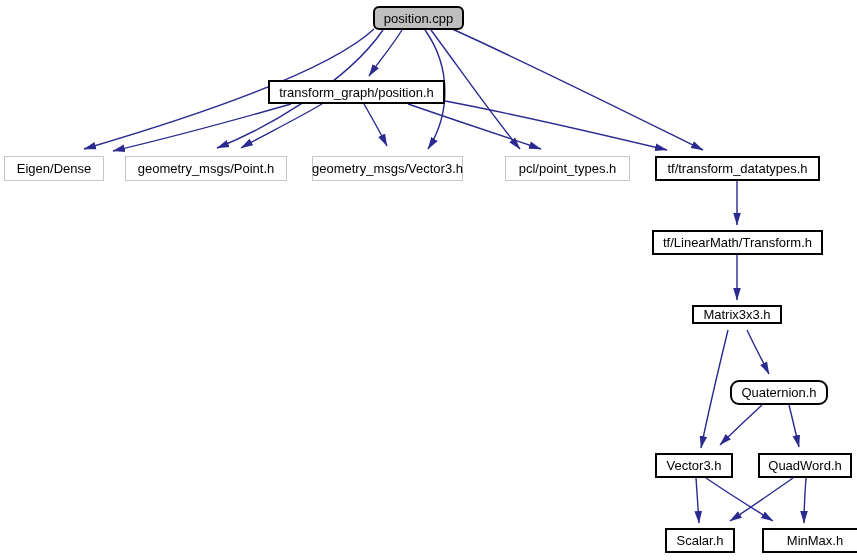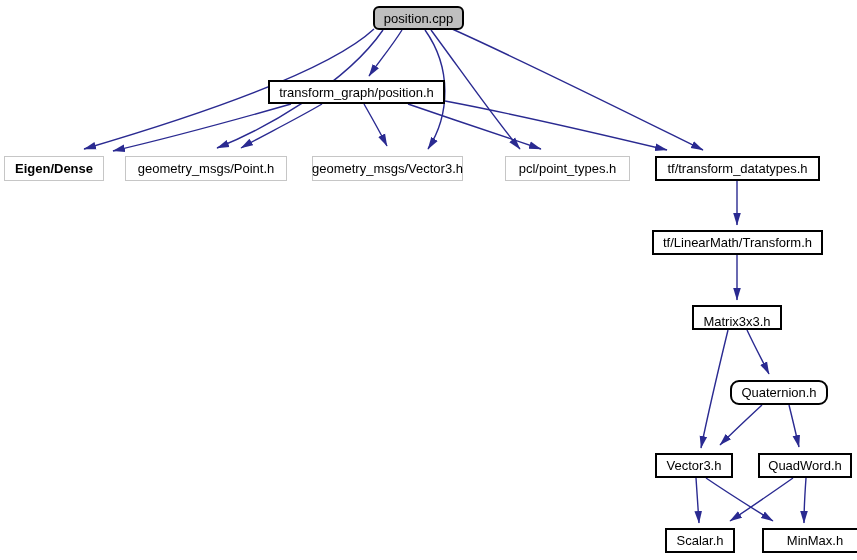--- a/index.html
+++ b/index.html
@@ -77,39 +77,39 @@
         <path d="M 806,478 C 805,492 804,508 804,523" class="edge" marker-end="url(#arrowhead)"></path>
       </g>
   </svg>
   <div id="nodes">
       <div class="node root" style="left: 373px; top: 6px; width: 91px; height: 24px; border-radius: 6px;">
         <span>position.cpp</span>
       </div>
       <div class="node linked" style="left: 268px; top: 80px; width: 177px; height: 24px; text-align: center;">
         <span>transform_graph/position.h</span>
       </div>
-      <div class="node plain" style="left: 4px; top: 156px; width: 100px; height: 25px; font-weight: bold;">
+      <div class="node plain" style="left: 4px; top: 156px; width: 100px; height: 25px;">
         <span>Eigen/Dense</span>
       </div>
       <div class="node plain" style="left: 125px; top: 156px; width: 162px; height: 25px;">
         <span>geometry_msgs/Point.h</span>
       </div>
       <div class="node plain" style="left: 312px; top: 156px; width: 151px; height: 25px;">
         <span>geometry_msgs/Vector3.h</span>
       </div>
       <div class="node plain" style="left: 505px; top: 156px; width: 125px; height: 25px;">
         <span>pcl/point_types.h</span>
       </div>
       <div class="node linked" style="left: 655px; top: 156px; width: 165px; height: 25px;">
         <span>tf/transform_datatypes.h</span>
       </div>
       <div class="node linked" style="left: 652px; top: 230px; width: 171px; height: 25px;">
         <span>tf/LinearMath/Transform.h</span>
       </div>
-      <div class="node linked" style="left: 692px; top: 305px; width: 90px; height: 25px; align-items: flex-end;">
+      <div class="node linked" style="left: 692px; top: 305px; width: 90px; height: 19px;">
         <span>Matrix3x3.h</span>
       </div>
       <div class="node linked" style="left: 730px; top: 380px; width: 98px; height: 25px; border-radius: 9px;">
         <span>Quaternion.h</span>
       </div>
       <div class="node linked" style="left: 655px; top: 453px; width: 78px; height: 25px;">
         <span>Vector3.h</span>
       </div>
       <div class="node linked" style="left: 758px; top: 453px; width: 94px; height: 25px;">
         <span>QuadWord.h</span>

